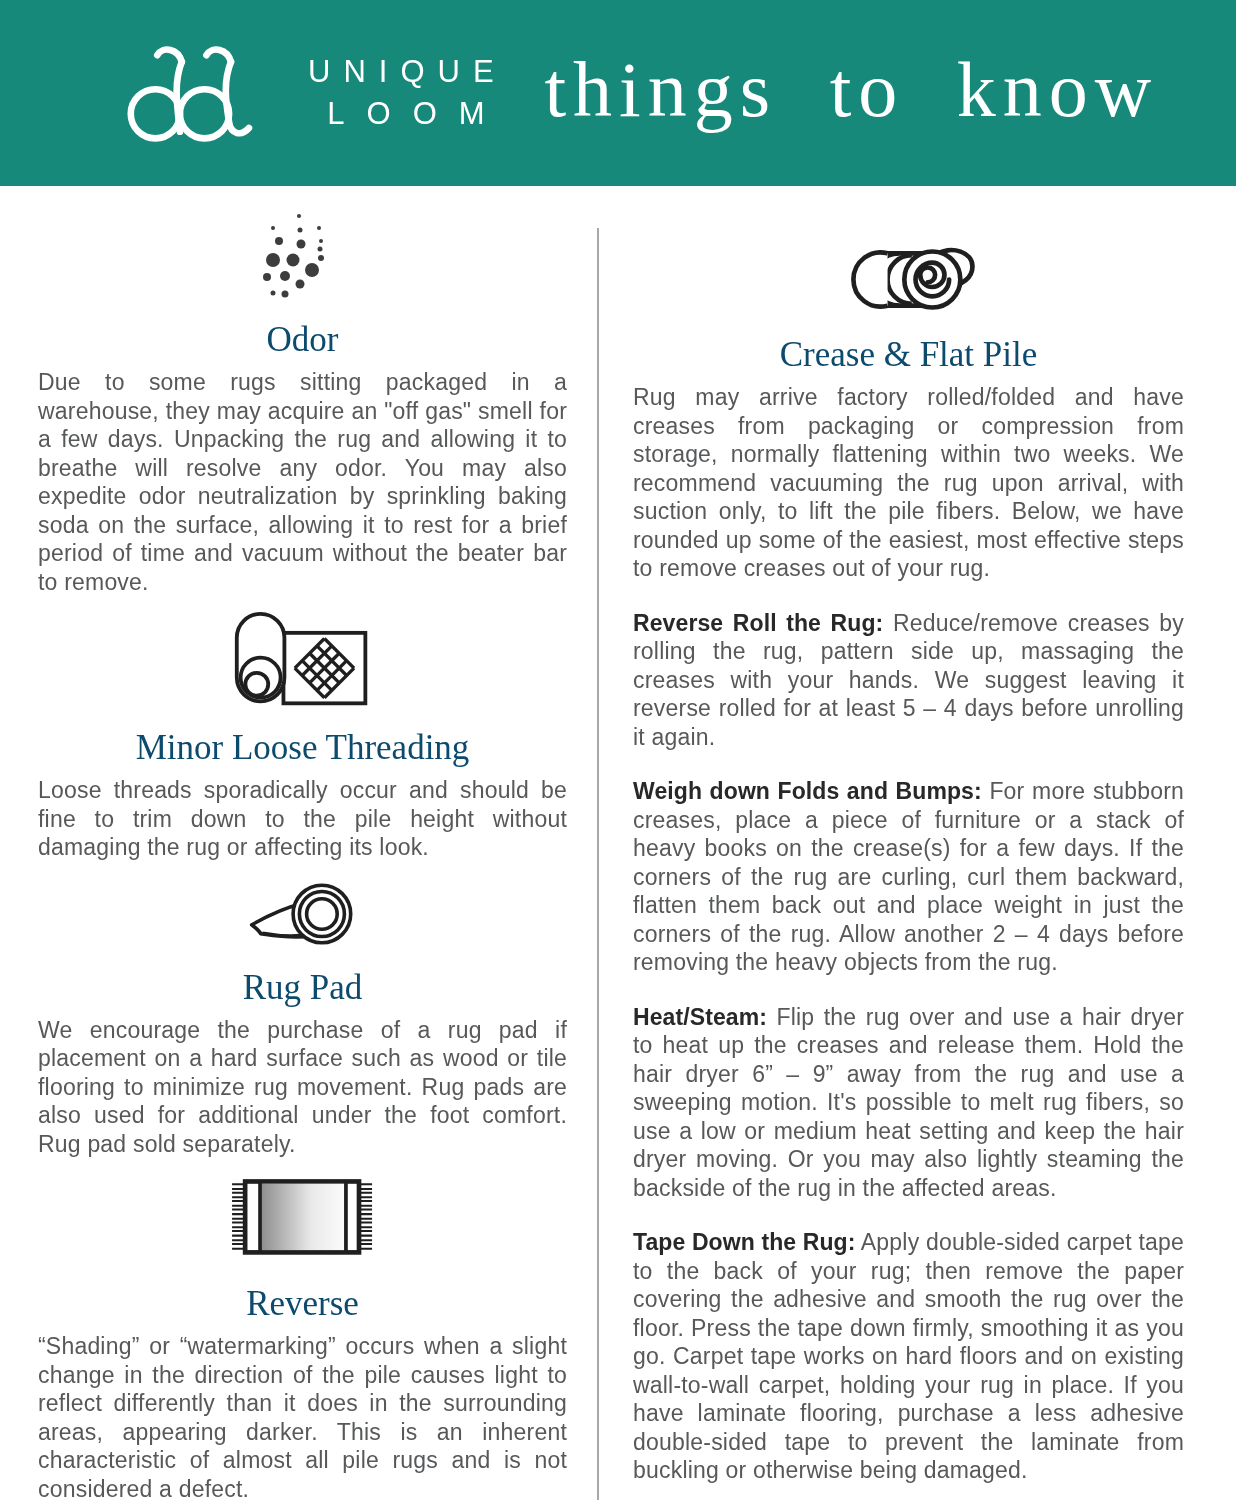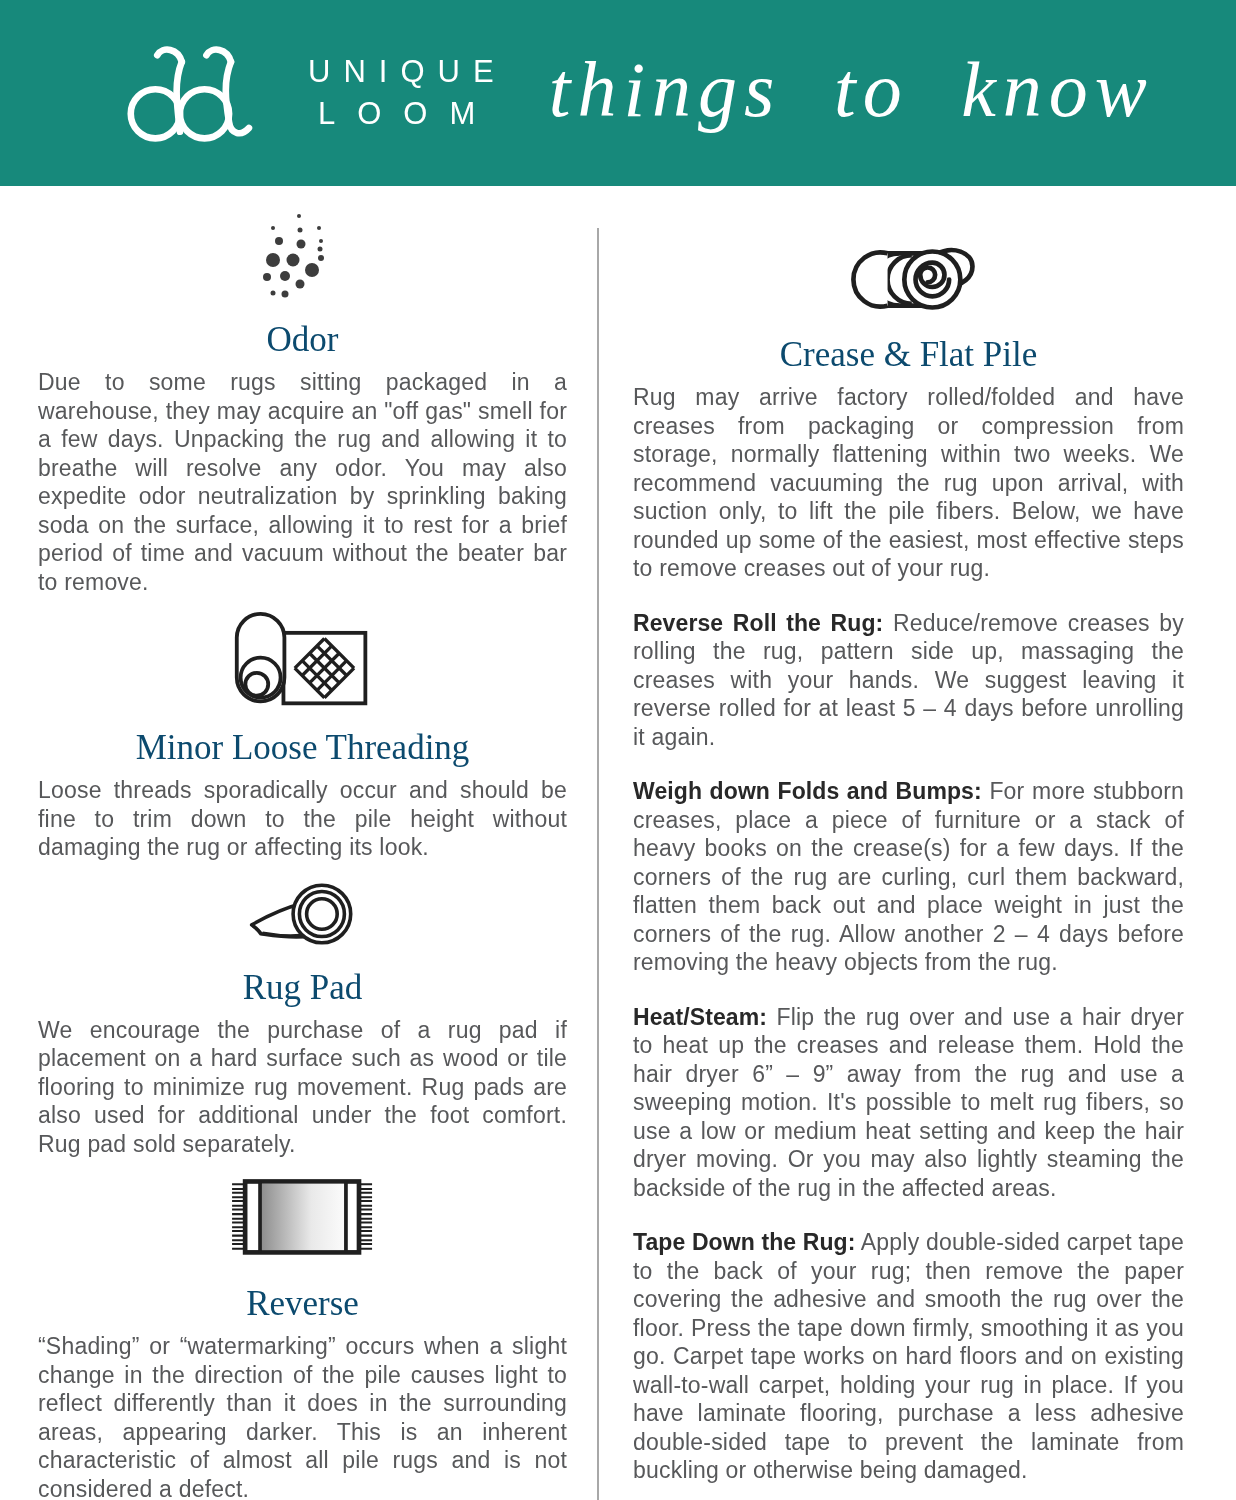--- a/index.html
+++ b/index.html
@@ -20,34 +20,33 @@
     align-items:center;
   }
   .logo-wrap { display:flex; align-items:center; margin-left:110px; }
   .logo-mark { width:172px; height:104px; }
   .brand-text {
     margin-left:26px;
     color:#ffffff;
     font-size:31px;
     letter-spacing:13px;
     line-height:42px;
-    text-align:left;
+    text-align:right;
   }
   .brand-text .loom { letter-spacing:22px; text-indent:10px; }
   .header-title {
     flex:1;
     text-align:center;
     color:#ffffff;
     font-family:"Liberation Serif", serif;
     font-size:78px;
     letter-spacing:7px;
     word-spacing:26px;
     margin-right:40px;
     margin-top:-6px;
-    font-style:italic;
   }
 
   
   .columns { position:relative; width:100%; height:1314px; }
   .divider {
     position:absolute;
     left:597px; top:42px; bottom:0;
     width:2px;
     background:#a8a8a8;
   }

